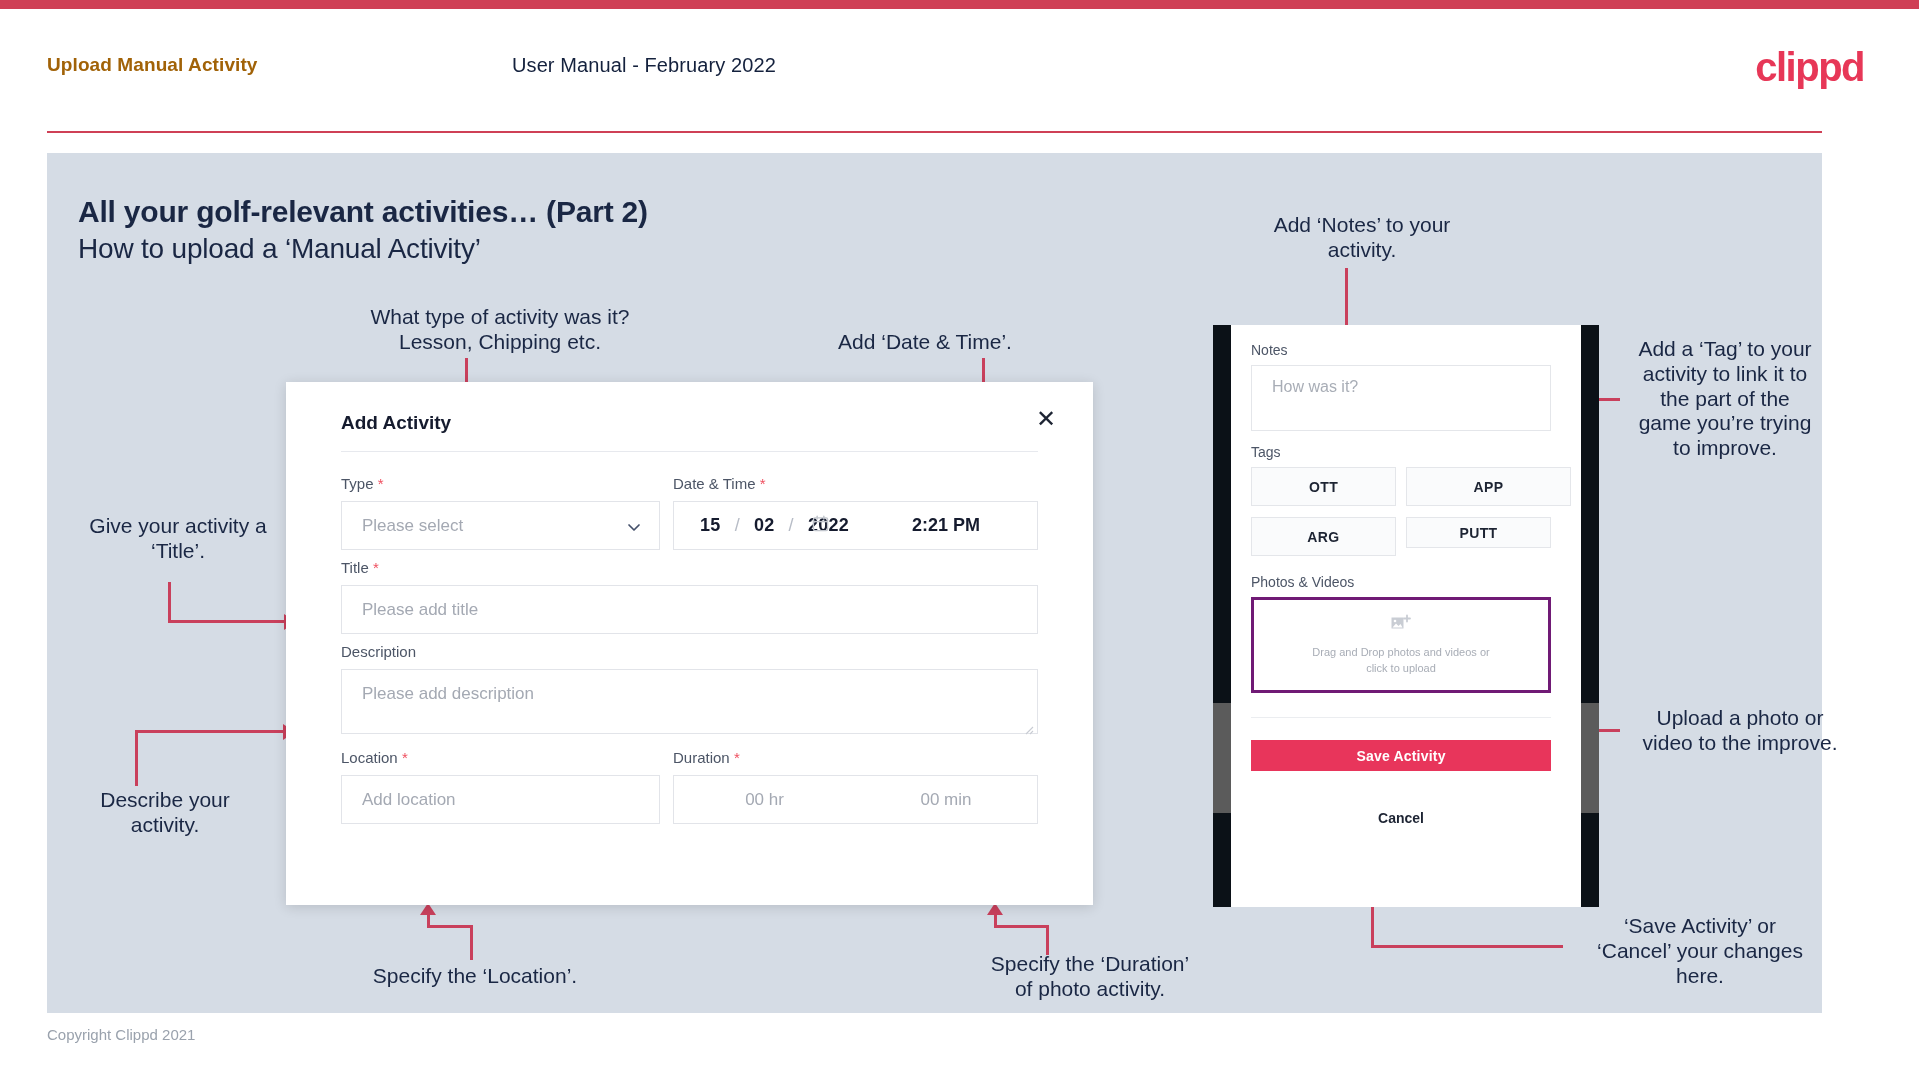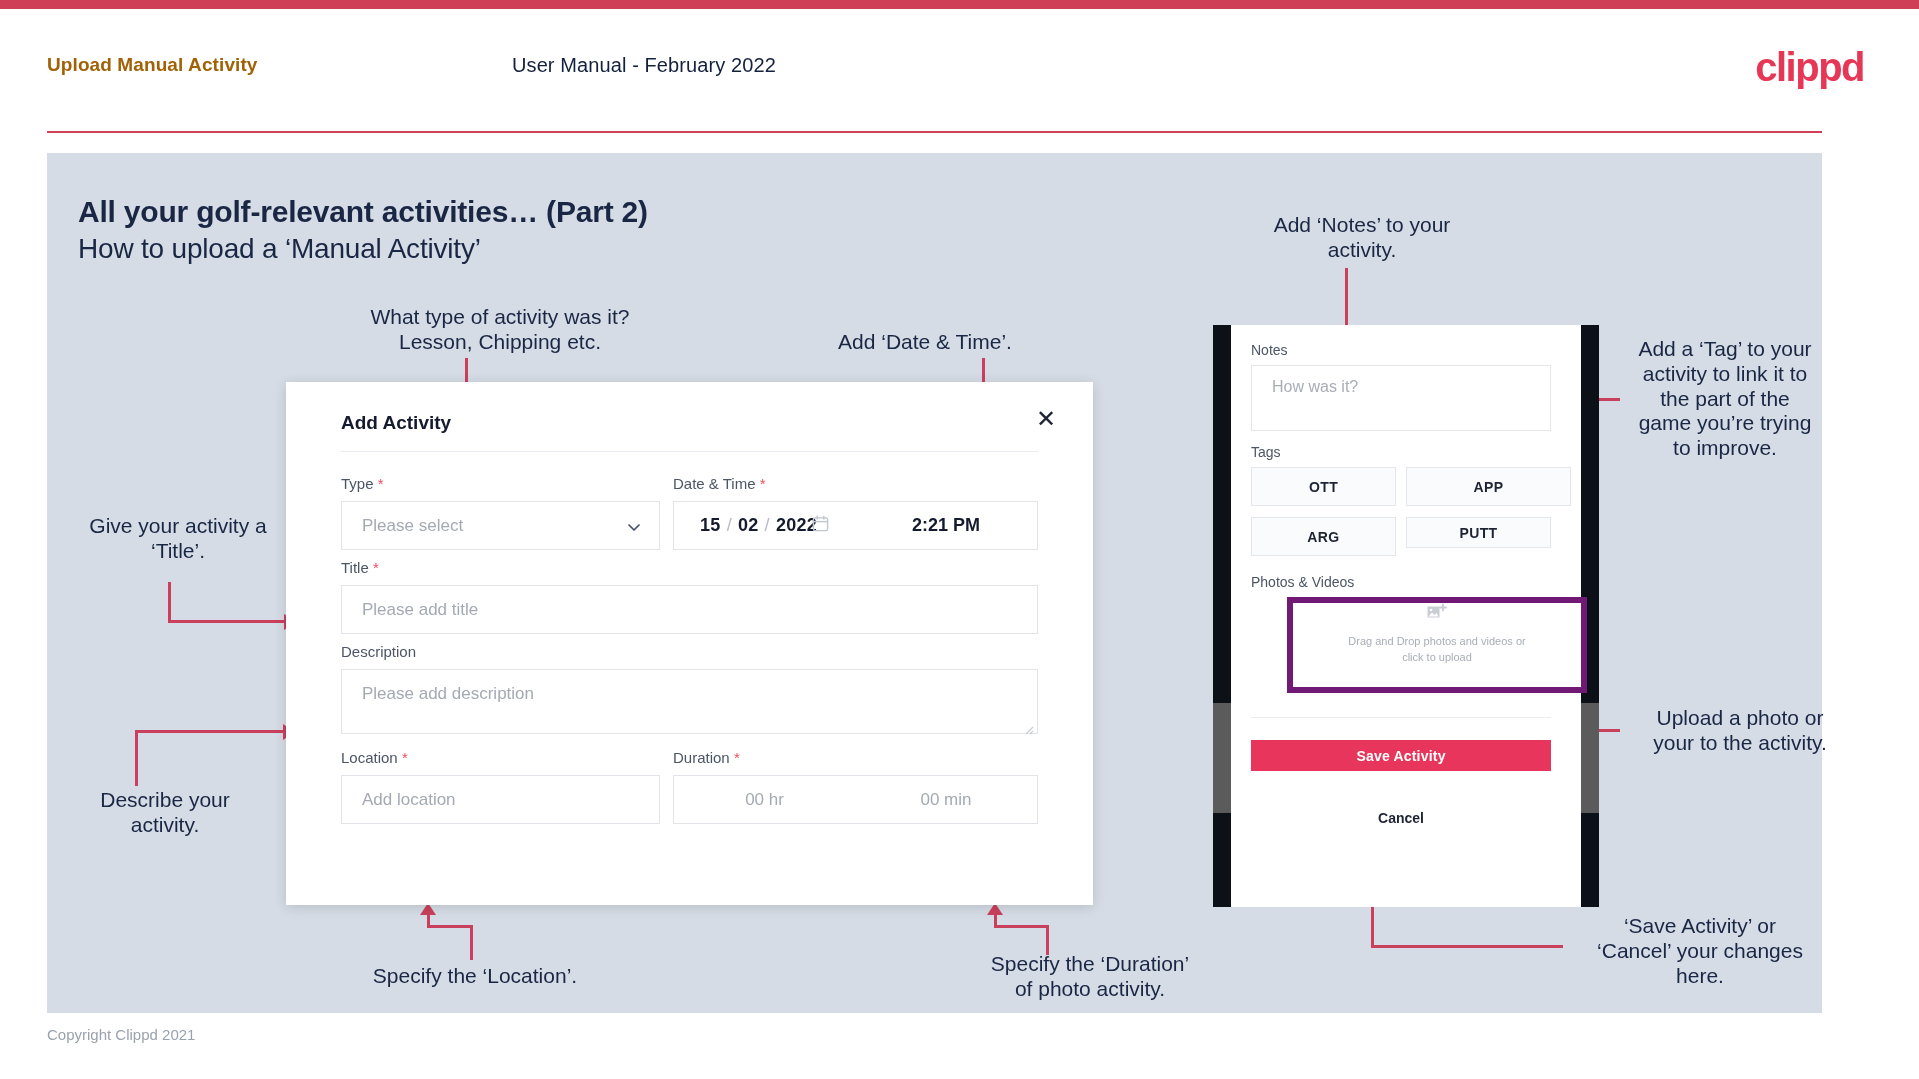--- a/index.html
+++ b/index.html
@@ -111,21 +111,21 @@
     font-size:17px; color:#a4a9b3;
   }
   .ctl .ph{ padding-left:20px; }
 
   .chev{
     position:absolute; right:18px; top:50%; transform:translateY(-50%);
     width:14px; height:14px;
   }
 
   .date-val{
-    display:flex; align-items:center; gap:0; padding-left:26px;
+    display:flex; align-items:center; gap:8px; padding-left:26px;
     font-size:18px; color:#151b2e; font-weight:600; letter-spacing:.3px;
   }
   .date-sep{ color:#b7bcc6; font-weight:400; margin:0 6px; }
   .cal-icon{ position:absolute; right:26px; top:50%; transform:translateY(-50%); }
   .time-val{
     width:100%; text-align:center; font-size:18px; color:#151b2e; font-weight:600;
   }
   .dur-val{ width:100%; text-align:center; font-size:17px; color:#a4a9b3; }
 
   .ta-resize{
@@ -149,22 +149,22 @@
   }
   .p-ph{ position:absolute; left:20px; top:14px; font-size:16px; color:#a8adb6; }
 
   .tag-btn{
     position:absolute; border:1px solid #e4e6ea; background:#fafbfc;
     display:flex;align-items:center;justify-content:center;
     font-size:14px; font-weight:700; color:#1d2433; letter-spacing:.4px;
   }
 
   .drop-zone{
-    position:absolute; border:6px solid #701a75; background:#fff;
-    display:flex; flex-direction:column; align-items:center; margin-left:36px;
+    position:absolute; border:3px solid #701a75; background:#fff;
+    display:flex; flex-direction:column; align-items:center; justify-content:center;
   }
   .dz-text{ font-size:11px; color:#a8adb6; text-align:center; line-height:1.45; margin-top:7px;}
 
   .p-divider{ position:absolute; height:1px; background:#ebedf0; }
 
   .save-btn{
     position:absolute; background:#e8355b; color:#fff;
     display:flex;align-items:center;justify-content:center;
     font-size:14px; font-weight:700; letter-spacing:.2px;
   }
@@ -249,21 +249,21 @@
     <div>game you’re trying</div>
     <div>to improve.</div>
   </div>
 <div class="ln ln-h" style="left:1555px; top:398px; width:65px;"></div>
 <div class="ln ln-v" style="left:1495px; top:398px; height:88px;"></div>
 <div class="ln ln-h" style="left:1495px; top:398px; width:62px;"></div>
 <div class="arrowhead ah-down" style="left:1489px; top:484px;"></div>
 
 <div class="anno" style="left:1625px; top:706px; width:230px;">
     <div>Upload a photo or</div>
-    <div>your to the activity.</div>
+    <div>video to the improve.</div>
   </div>
 <div class="ln ln-h" style="left:1564px; top:729px; width:56px;"></div>
 <div class="ln ln-v" style="left:1563px; top:660px; height:70px;"></div>
 <div class="ln ln-h" style="left:1520px; top:660px; width:45px;"></div>
 <div class="arrowhead ah-left" style="left:1508px; top:654px;"></div>
 
 <div class="anno" style="left:1570px; top:914px; width:260px;">
     <div>‘Save Activity’ or</div>
     <div>‘Cancel’ your changes</div>
     <div>here.</div>

